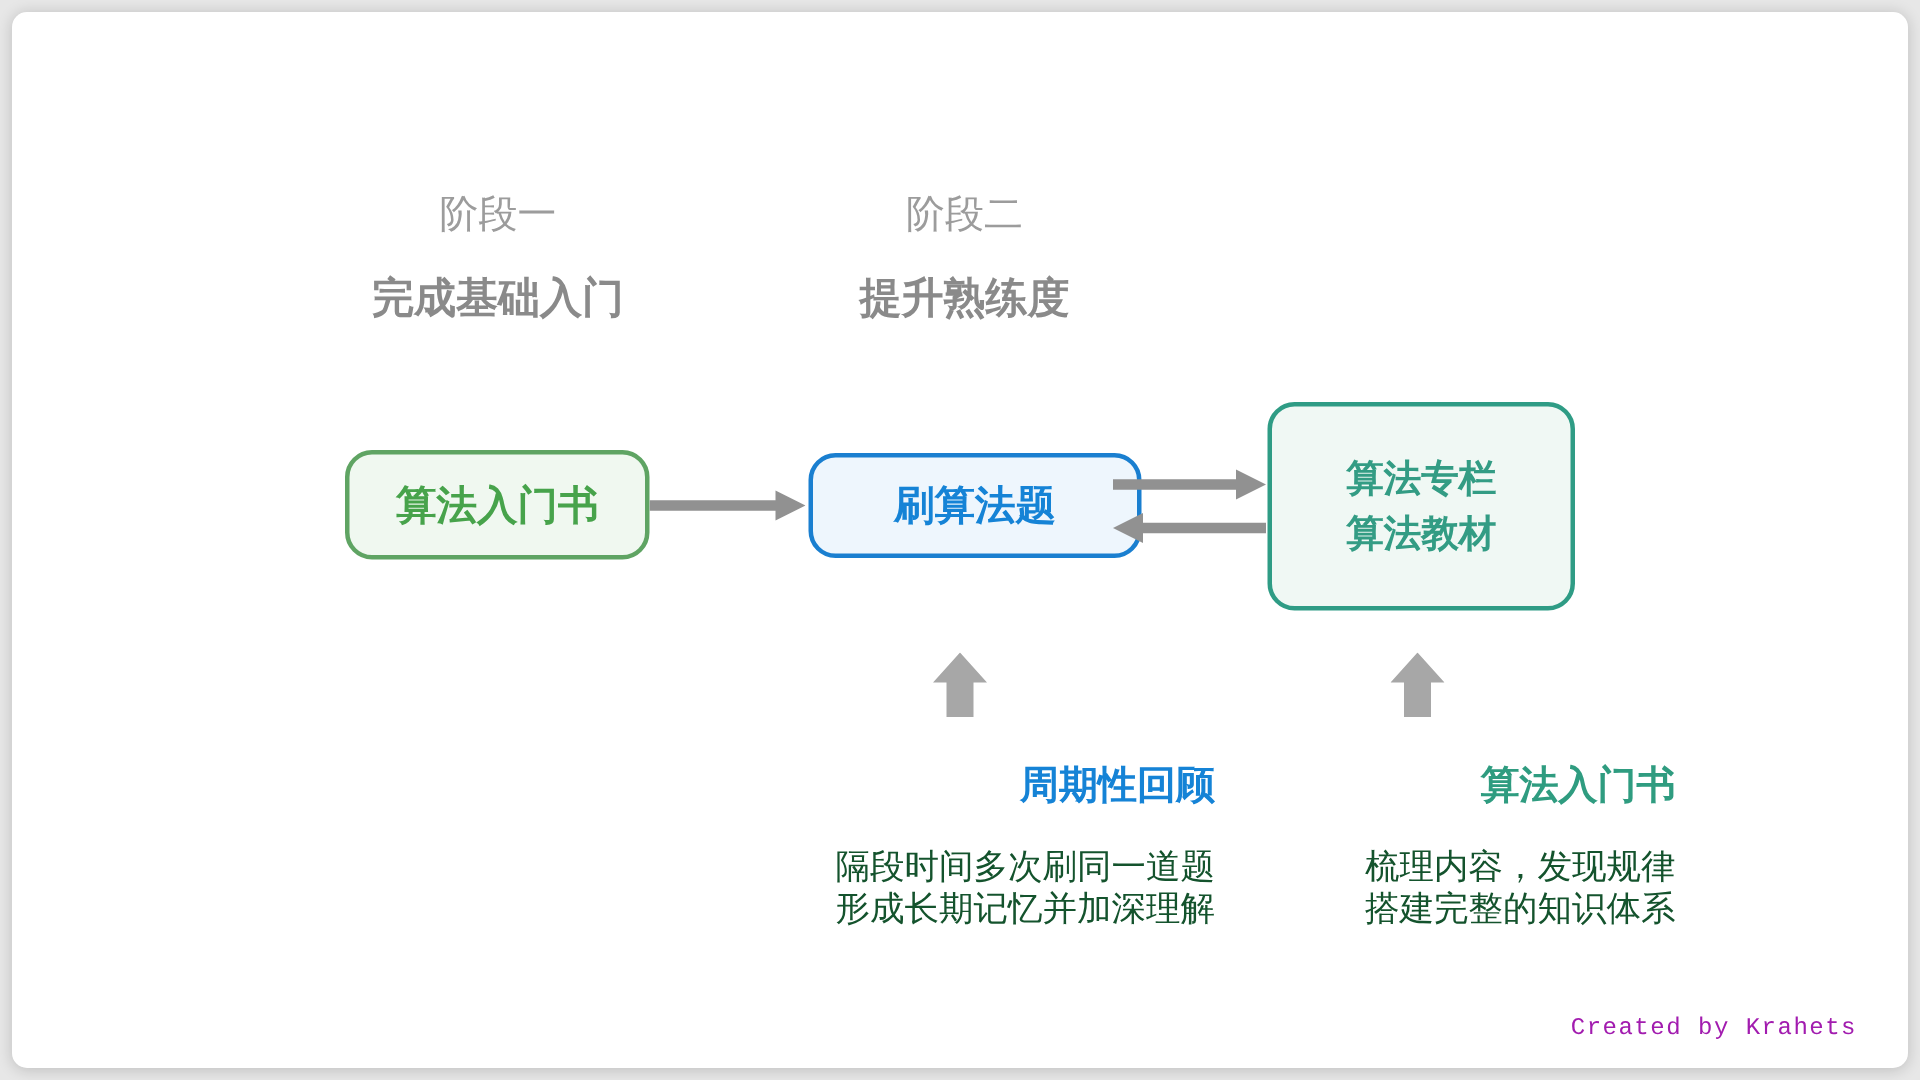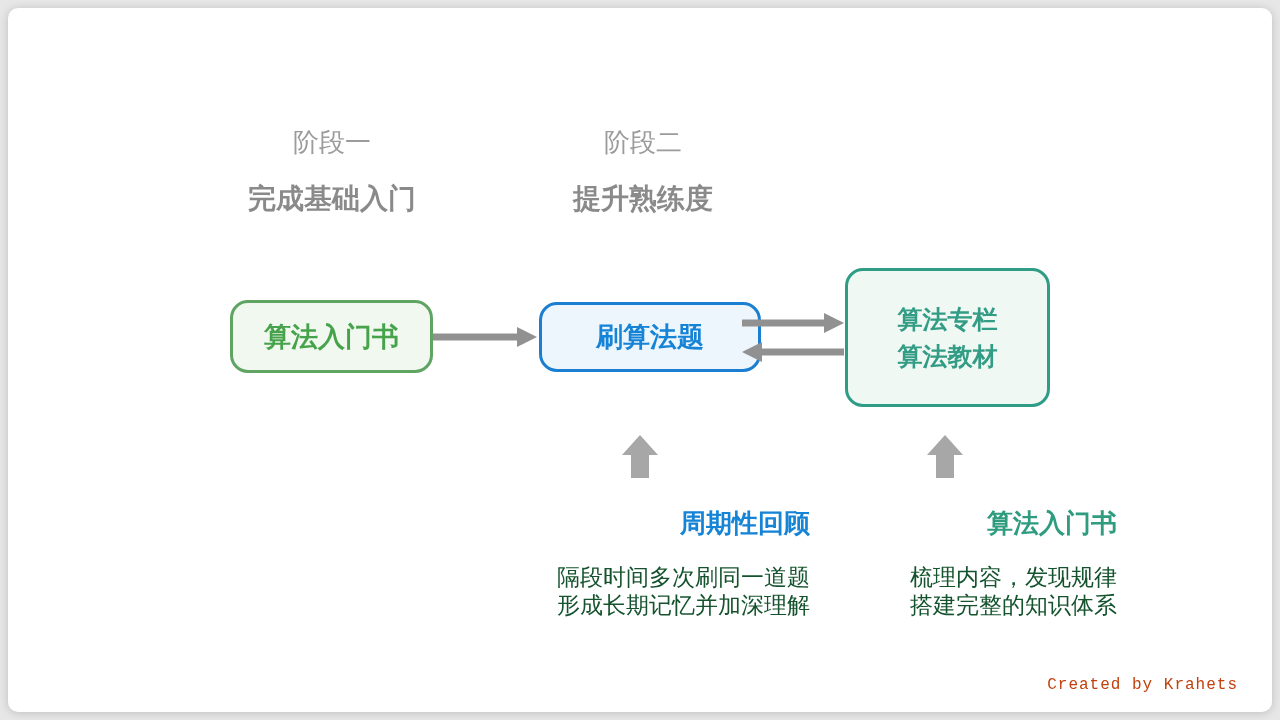--- a/index.html
+++ b/index.html
@@ -14,21 +14,21 @@
     border-radius:18px;font-weight:bold;box-sizing:border-box;}
   .box-green{border:3px solid #5fa463;background:#f0f8f0;color:#47a34b;font-size:27px;}
   .box-blue{border:3px solid #1a7fd0;background:#eef6fd;color:#1583d6;font-size:27px;}
   .box-teal{border:3px solid #2f9c85;background:#f0f8f4;color:#339c84;font-size:25px;line-height:37px;}
   .callout{width:340px;text-align:right;}
   .callout-title{font-size:26px;font-weight:bold;}
   .title-blue{color:#1583d6;}
   .title-teal{color:#2f9c80;}
   .callout-desc{margin-top:22px;font-size:23px;line-height:28px;color:#14532d;}
   .credit{font-family:"Liberation Mono","DejaVu Sans Mono",monospace;
-    font-size:16px;color:#c2410c;letter-spacing:1px;}
+    font-size:16px;color:#a21caf;letter-spacing:1px;}
   svg{display:block;}
 </style>
 </head>
 <body>
 
 <div class="card">
 
   <div class="abs stage" style="left:164px;top:117px;">
     <div class="stage-label">阶段一</div>
     <div class="stage-subtitle">完成基础入门</div>

